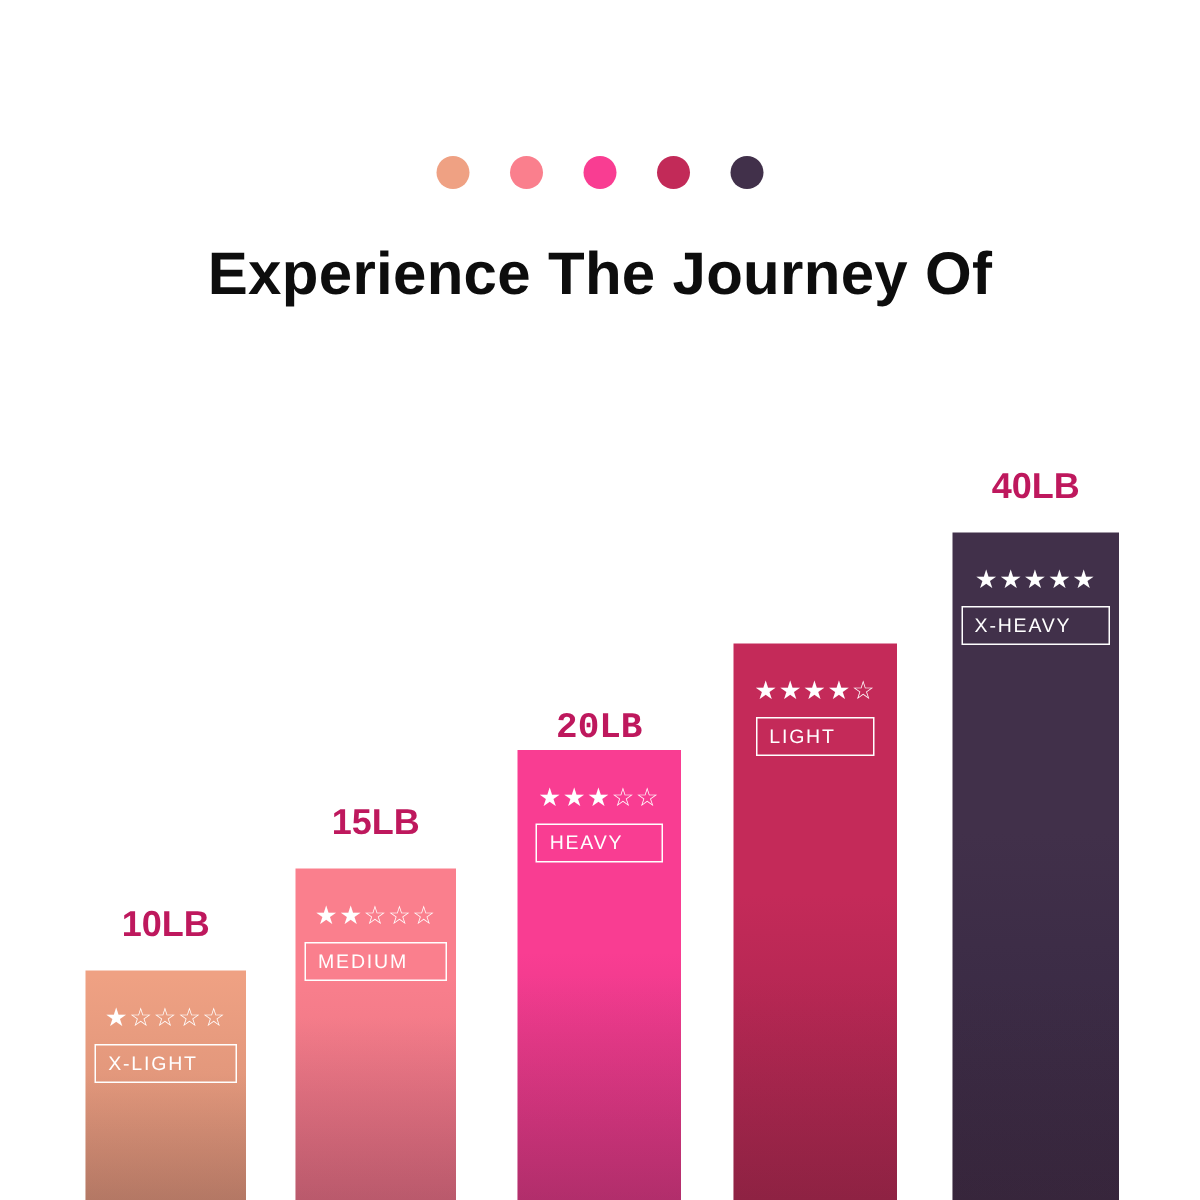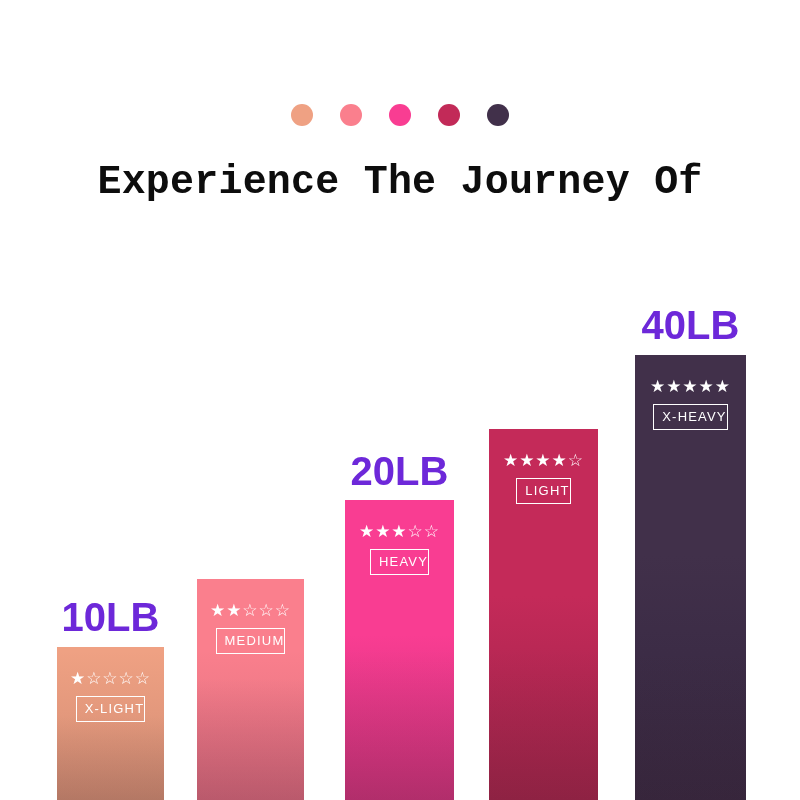--- a/index.html
+++ b/index.html
@@ -48,21 +48,20 @@
     text-align: center;
     color: #0d0d0d;
     font-weight: bold;
     font-size: 40px;
     line-height: 70px;
     letter-spacing: 0.2px;
   }
   #headline .line {
     display: block;
     white-space: nowrap;
-    font-family: Liberation Mono, monospace;
   }
 
   
   #chart {
     position: absolute;
     left: 0;
     top: 0;
     width: 800px;
     height: 800px;
   }
@@ -82,23 +81,23 @@
     right: 0;
     bottom: 0;
     height: 150px;
     background: linear-gradient(to bottom, rgba(60,30,30,0), rgba(70,35,35,0.16));
     pointer-events: none;
   }
   .weight-label {
     position: absolute;
     left: 50%;
     transform: translateX(-50%);
-    color: #6d28d9;
+    color: #be185d;
     font-weight: bold;
-    font-size: 40px;
+    font-size: 24px;
     line-height: 38px;
     white-space: nowrap;
   }
   .bar-inner {
     position: absolute;
     left: 0;
     right: 0;
     display: flex;
     flex-direction: column;
     align-items: center;
@@ -110,21 +109,21 @@
     letter-spacing: 1px;
     white-space: nowrap;
   }
   .level-badge {
     margin-top: 7px;
     border: 1.6px solid #ffffff;
     color: #ffffff;
     font-size: 13px;
     line-height: 13px;
     letter-spacing: 1.2px;
-    padding: 5px 0 6px 8px;
+    padding: 5px 25px 6px 8px;
     white-space: nowrap;
     text-align: left;
   }
 </style>
 </head>
 <body>
 
 <div id="poster">
 
   <div id="dot-row">
@@ -151,30 +150,31 @@
         <div class="weight-label" style="bottom: 164px;">10LB</div>
       </div>
       <div class="bar-group" style="left: 197px; width: 107px; height: 221px;">
         <div class="bar" style="height: 221px; background: linear-gradient(rgb(250, 127, 141) 0%, rgb(250, 127, 141) 45%, rgb(208, 100, 122) 100%);">
           <div class="bar-shade"></div>
           <div class="bar-inner" style="top: 22px;">
             <div class="stars">★★☆☆☆</div>
             <div class="level-badge">MEDIUM</div>
           </div>
         </div>
+        <div class="weight-label" style="bottom: 232px;">15LB</div>
       </div>
       <div class="bar-group" style="left: 345px; width: 109px; height: 300px;">
         <div class="bar" style="height: 300px; background: linear-gradient(rgb(249, 61, 146) 0%, rgb(249, 61, 146) 45%, rgb(198, 48, 121) 100%);">
           <div class="bar-shade"></div>
           <div class="bar-inner" style="top: 22px;">
             <div class="stars">★★★☆☆</div>
             <div class="level-badge">HEAVY</div>
           </div>
         </div>
-        <div class="weight-label" style="bottom: 310px;">20LB</div>
+        <div class="weight-label" style="bottom: 295px; font-family: Liberation Mono, monospace;">20LB</div>
       </div>
       <div class="bar-group" style="left: 489px; width: 109px; height: 371px;">
         <div class="bar" style="height: 371px; background: linear-gradient(rgb(196, 42, 89) 0%, rgb(196, 42, 89) 45%, rgb(156, 34, 73) 100%);">
           <div class="bar-shade"></div>
           <div class="bar-inner" style="top: 22px;">
             <div class="stars">★★★★☆</div>
             <div class="level-badge">LIGHT</div>
           </div>
         </div>
       </div>

